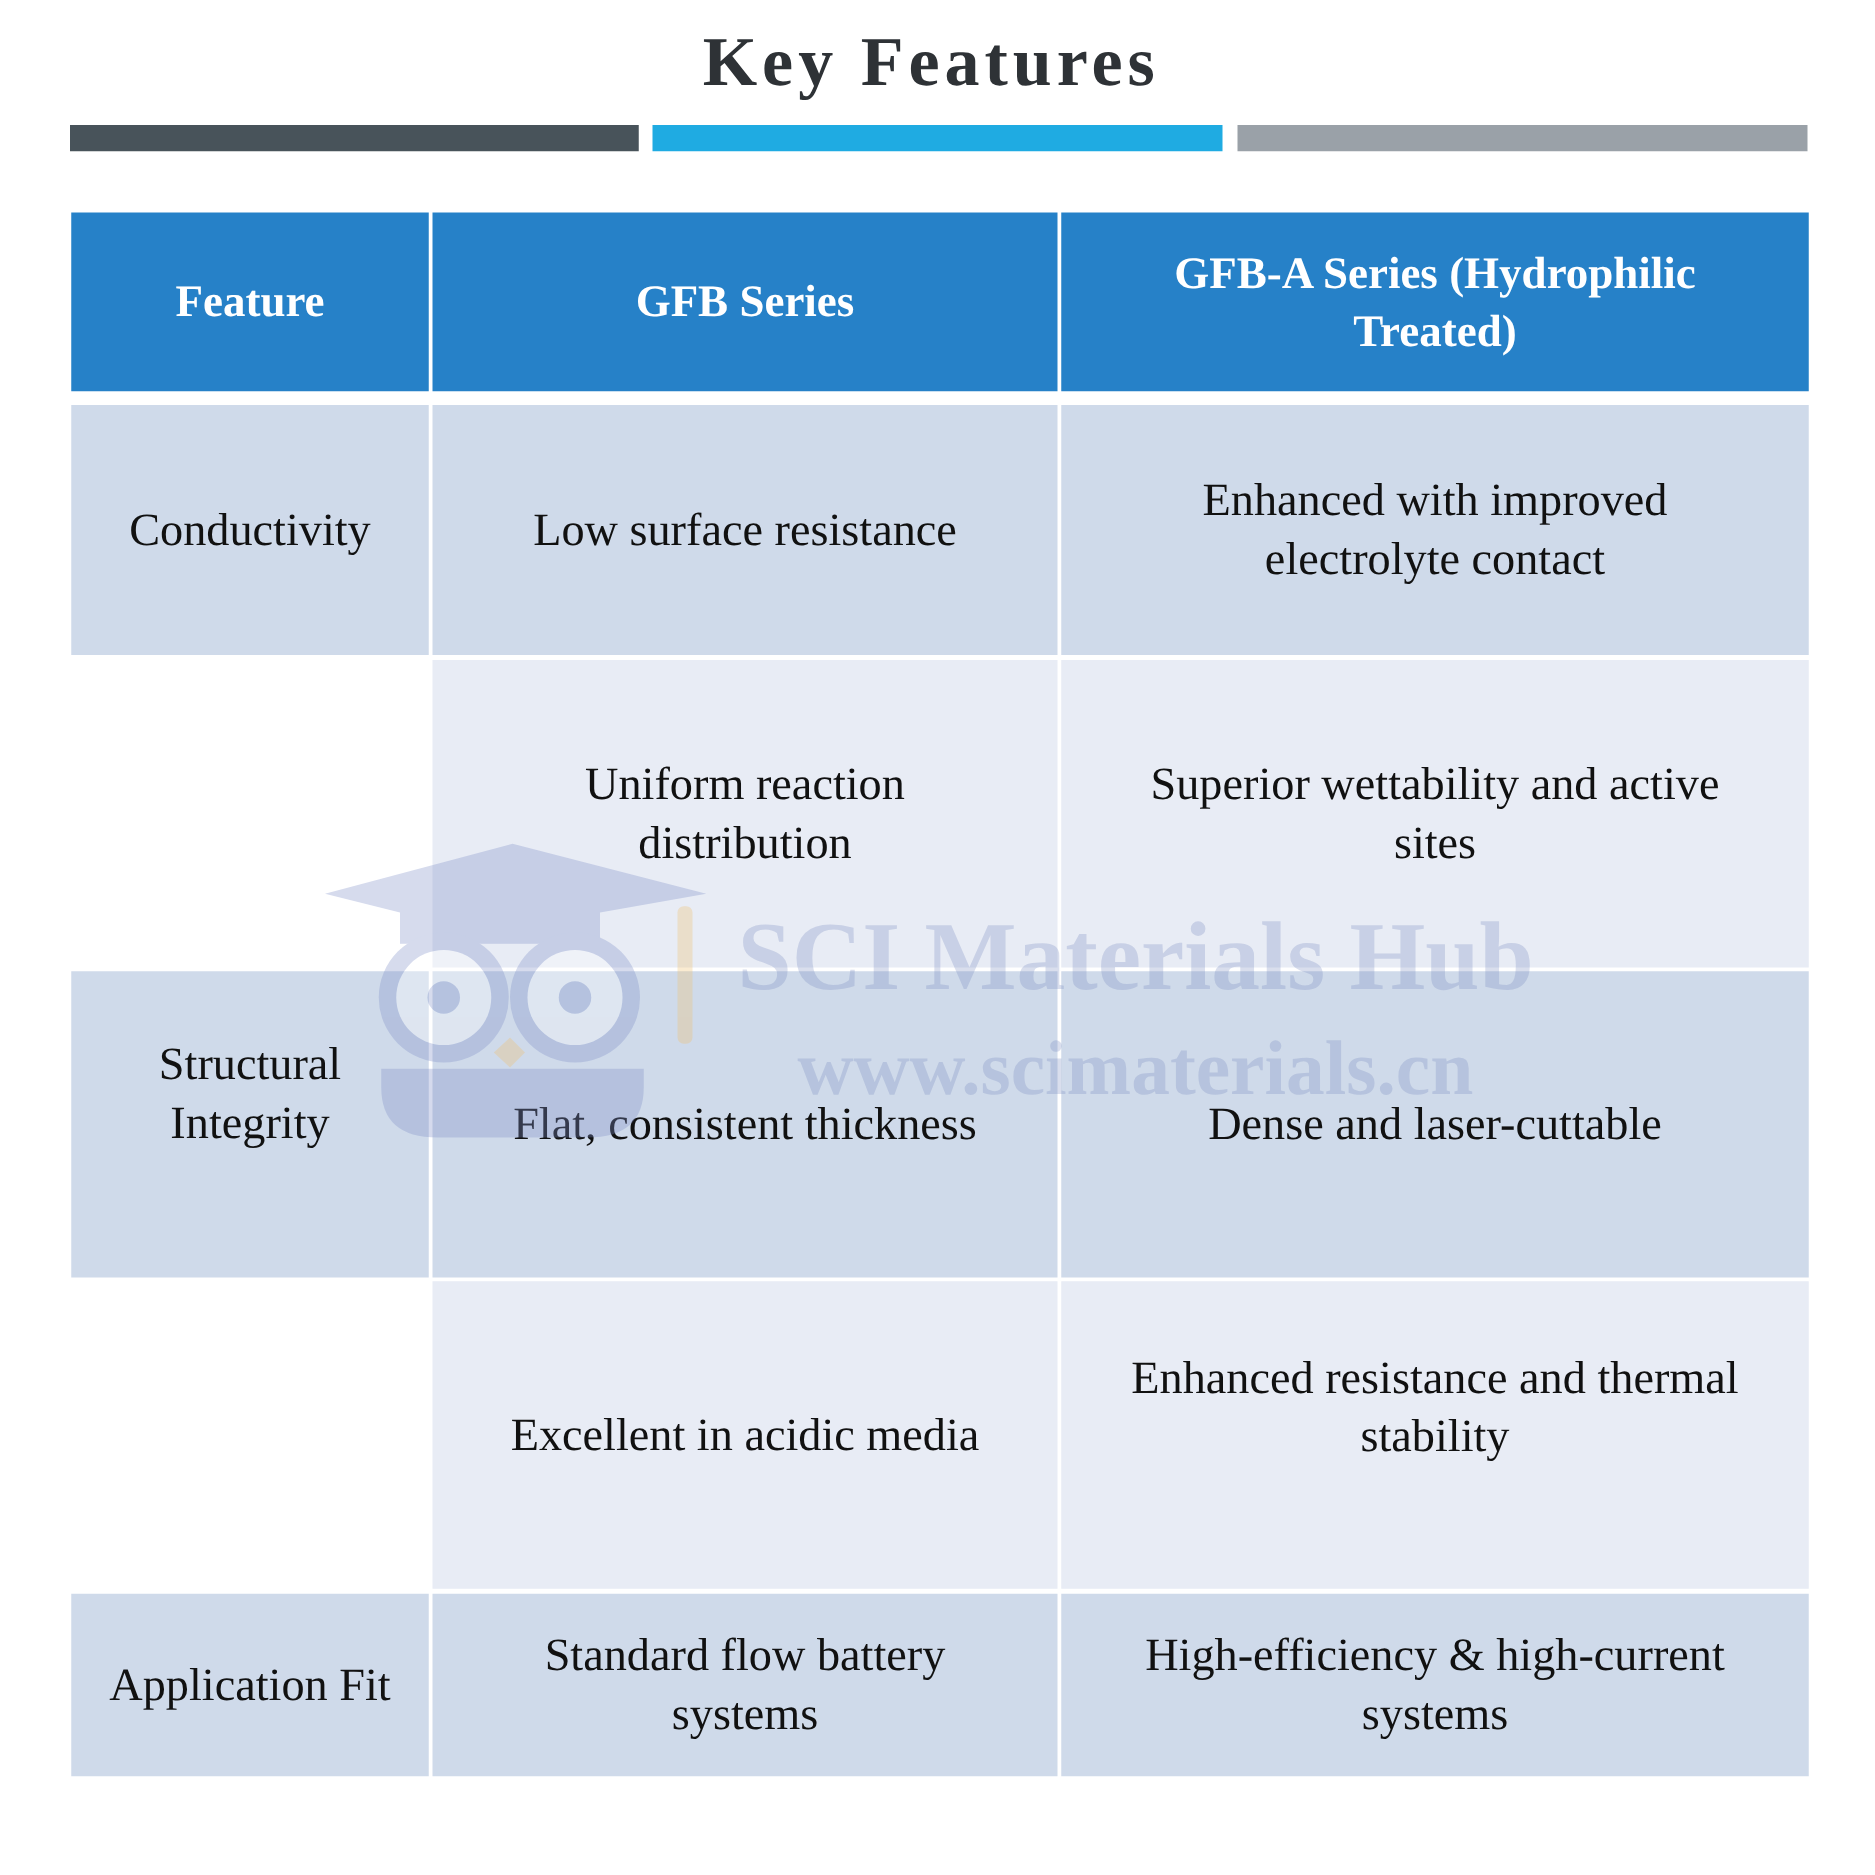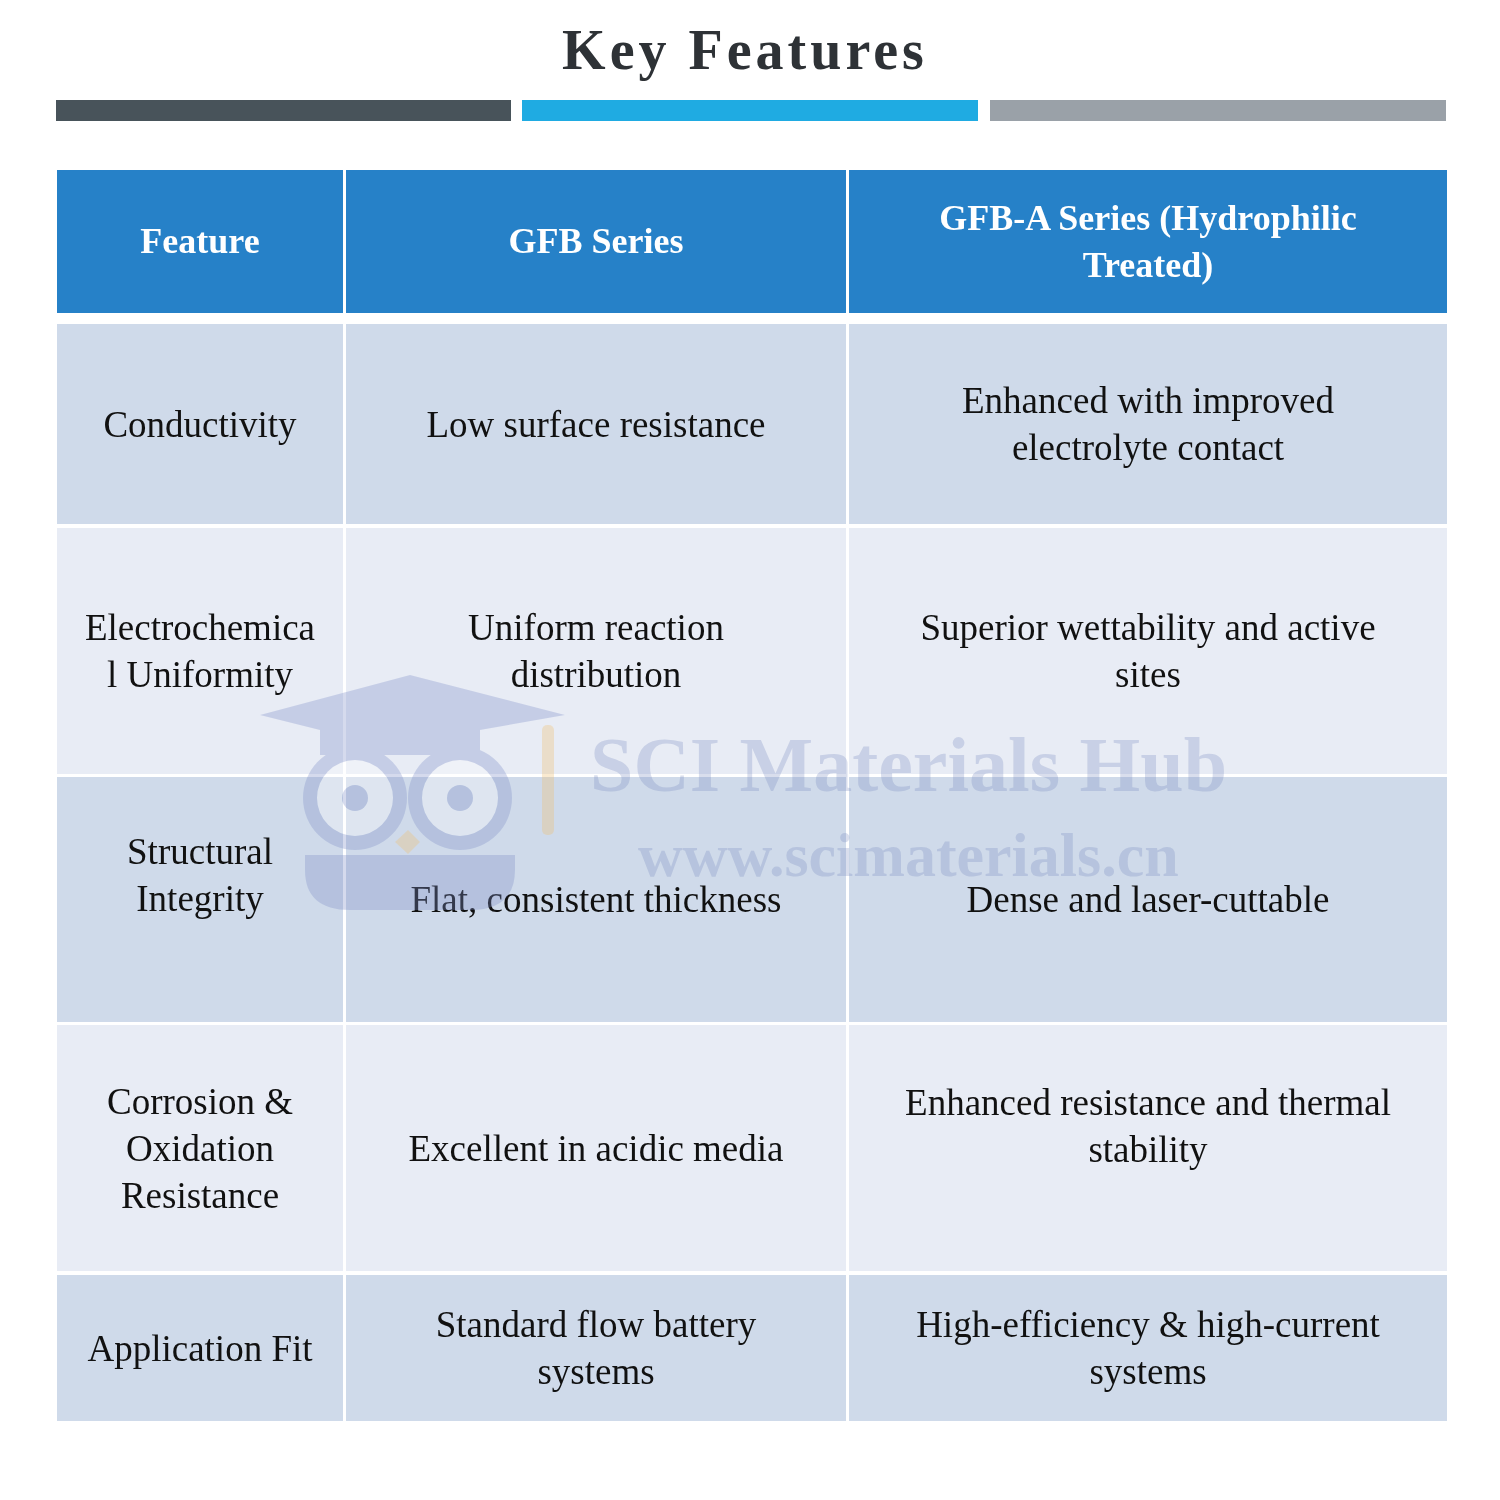--- a/index.html
+++ b/index.html
@@ -47,33 +47,31 @@
     <div class="cell c3" style="padding:0 60px;">GFB-A Series (Hydrophilic Treated)</div>
   </div>
 
   <div class="row dark" style="top:154px;height:200px;">
     <div class="cell c1">Conductivity</div>
     <div class="cell c2">Low surface resistance</div>
     <div class="cell c3" style="padding:0 90px;">Enhanced with improved electrolyte contact</div>
   </div>
 
   <div class="row light" style="top:358px;height:246px;">
-    <div class="cell c1" style="padding:0 24px;word-break:break-all;">Electrochemical Uniformity</div>
     <div class="cell c2" style="padding:0 100px;">Uniform reaction distribution</div>
     <div class="cell c3" style="padding:0 50px;">Superior wettability and active sites</div>
   </div>
 
   <div class="row dark" style="top:607px;height:245px;">
     <div class="cell c1" style="padding:0 60px 50px;">Structural Integrity</div>
     <div class="cell c3">Dense and laser-cuttable</div>
     <div class="cell c2">Flat, consistent thickness</div>
   </div>
 
   <div class="row light" style="top:855px;height:246px;">
-    <div class="cell c1" style="padding:0 40px;">Corrosion &amp; Oxidation Resistance</div>
     <div class="cell c2">Excellent in acidic media</div>
     <div class="cell c3" style="padding:0 20px 45px;">Enhanced resistance and thermal stability</div>
   </div>
 
   <div class="row dark" style="top:1105px;height:146px;border-radius:23px;">
     <div class="cell c1" style="padding:0 4px;">Application Fit</div>
     <div class="cell c2" style="padding:0 70px;">Standard flow battery systems</div>
     <div class="cell c3" style="padding:0 40px;">High-efficiency &amp; high-current systems</div>
   </div>
 </div>

